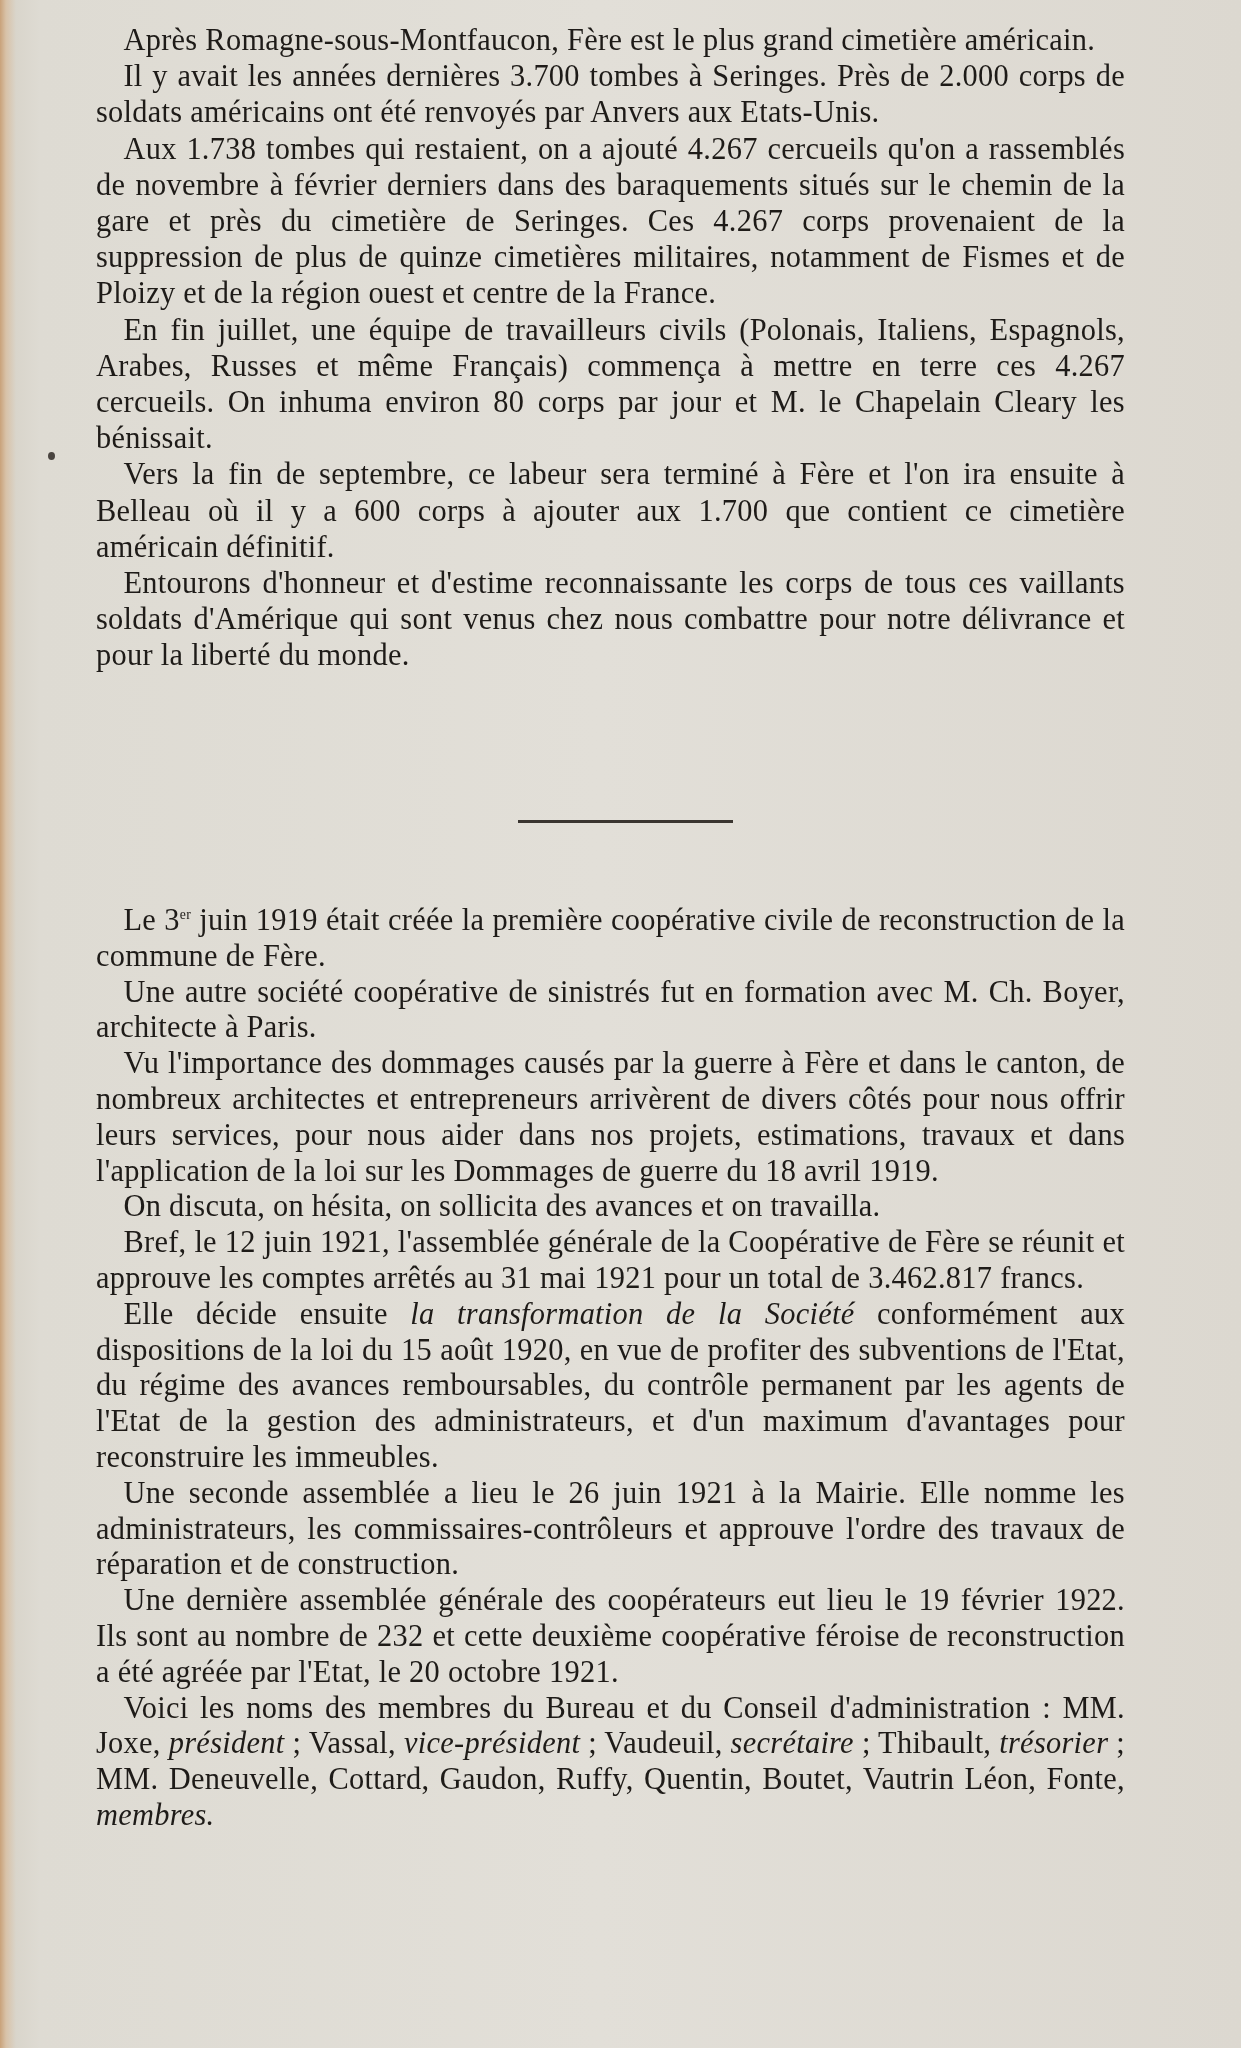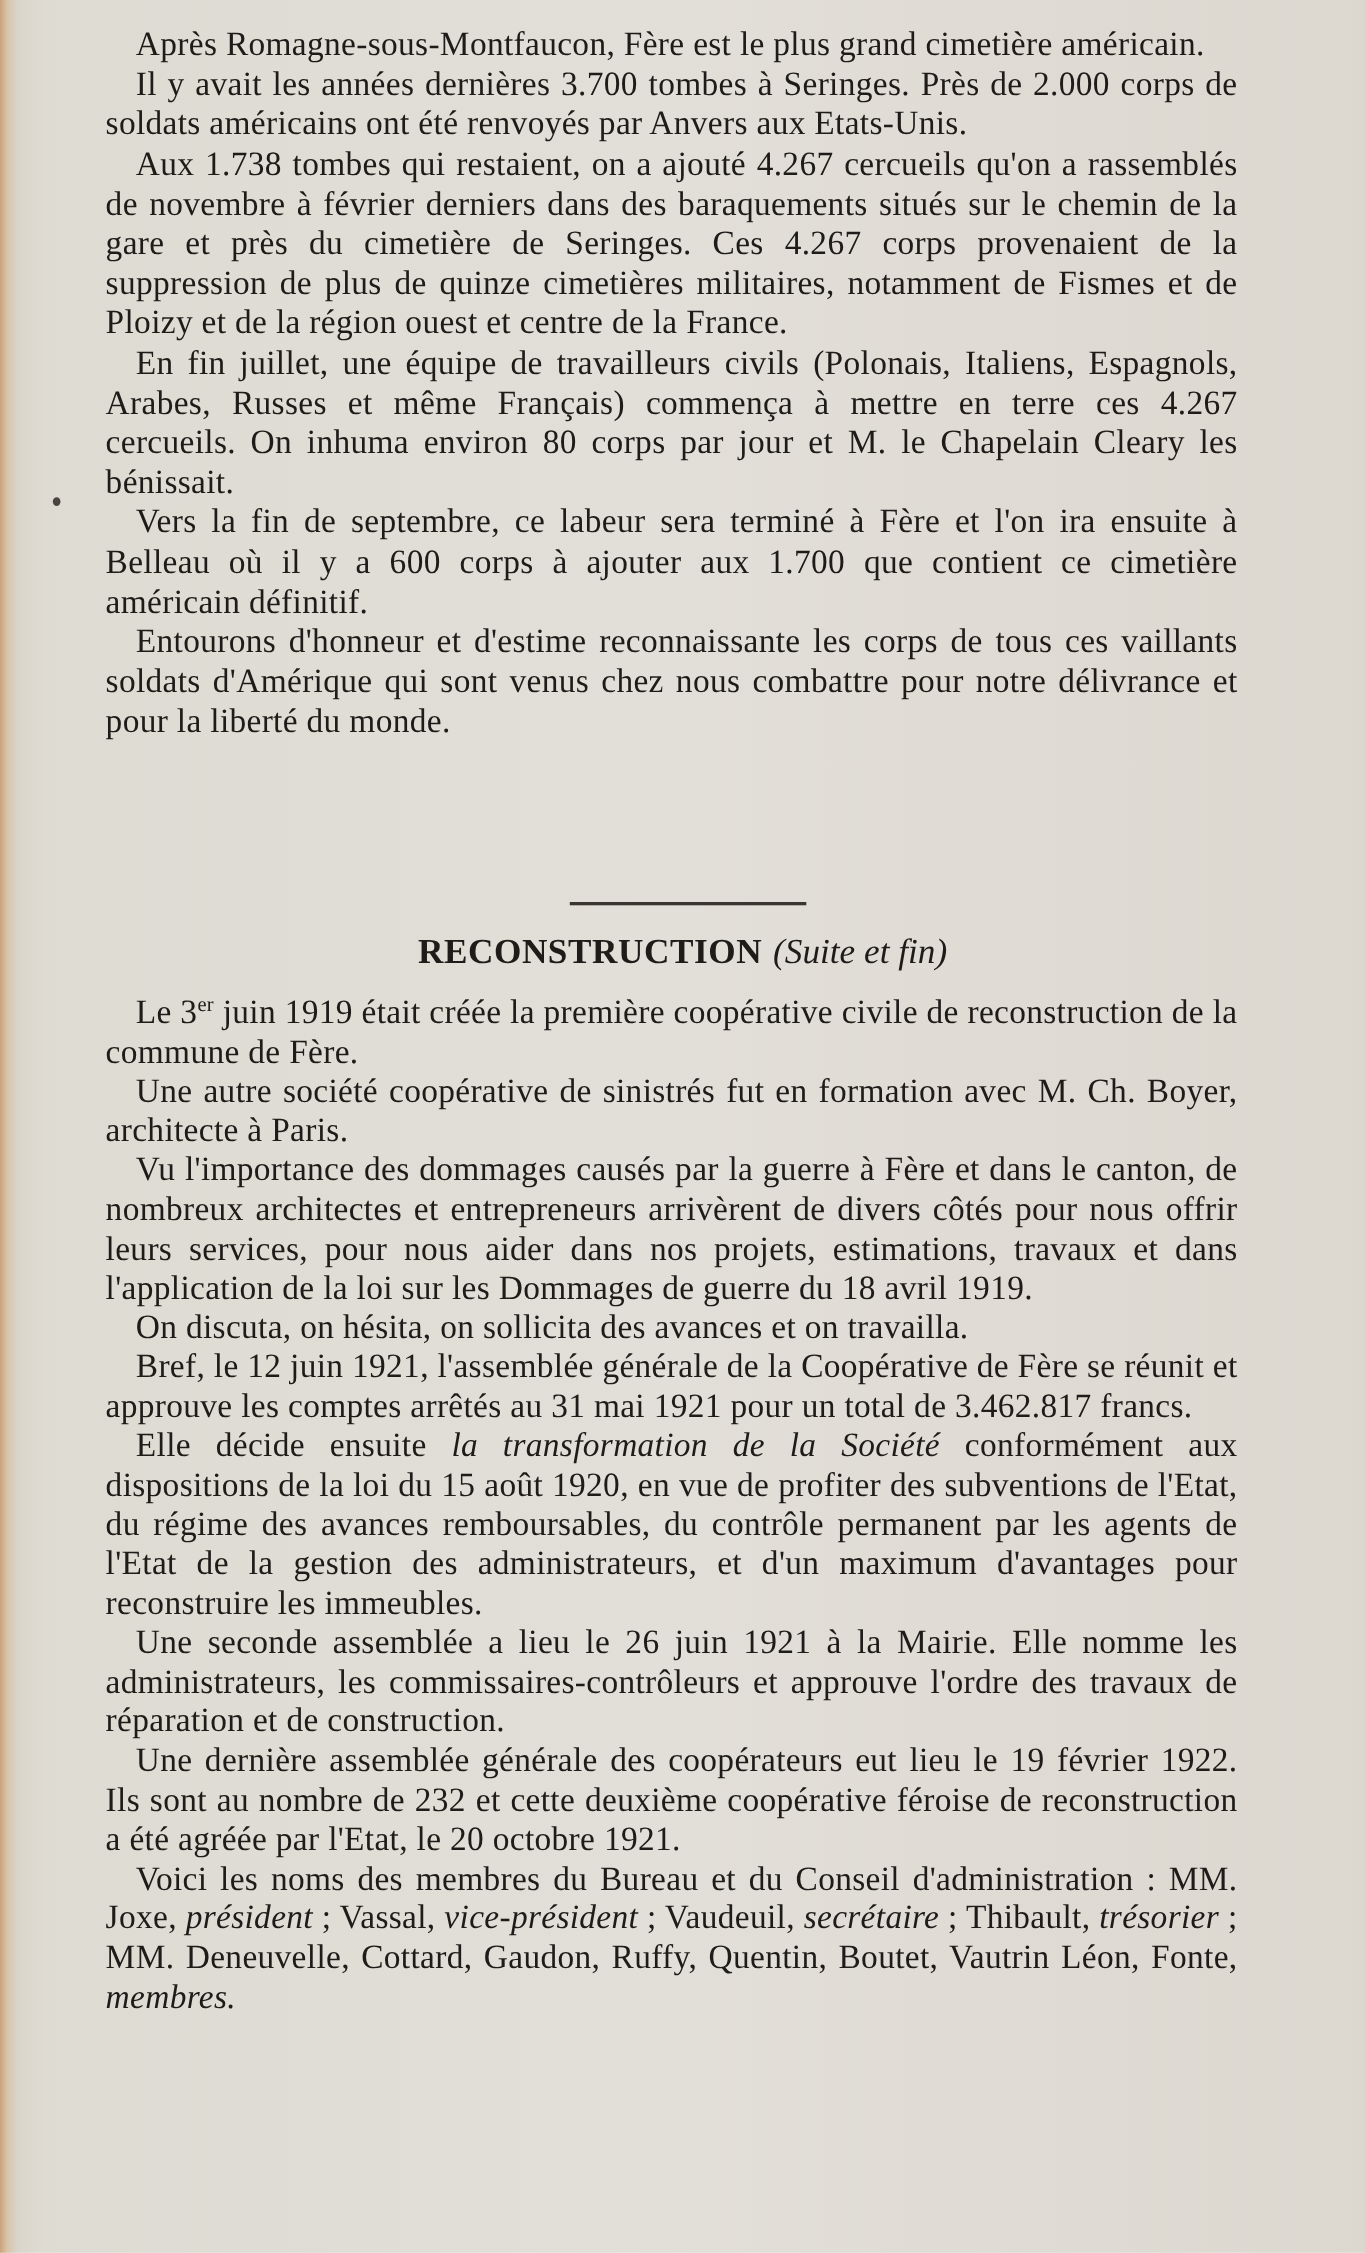--- a/index.html
+++ b/index.html
@@ -25,43 +25,40 @@
       position: absolute; left: 518px; top: 820px; width: 215px; height: 0;
       border-top: 3px solid #3a3530;
     }
     .heading {
       position: absolute; left: 0; width: 1241px; top: 846px;
       text-align: center; font-size: 32px;
     }
     .heading .main { font-weight: bold; letter-spacing: 0.5px; }
     .heading .sub { font-style: italic; margin-left: 10px; }
     #sec2 { top: 902px; line-height: 35.8px; }
-    sup { font-size: 19px; line-height: 0; }
+    sup { font-size: 14px; line-height: 0; }
     .it { font-style: italic; }
     .speck { position: absolute; width: 7px; height: 8px; border-radius: 50%; background: #4a4540; }
   </style>
 </head>
 <body>
 
 <div class="page">
 
   <div class="col" id="sec1">
     <p>Après Romagne-sous-Montfaucon, Fère est le plus grand cimetière américain.</p>
     <p>Il y avait les années dernières 3.700 tombes à Seringes. Près de 2.000 corps de soldats américains ont été renvoyés par Anvers aux Etats-Unis.</p>
     <p>Aux 1.738 tombes qui restaient, on a ajouté 4.267 cercueils qu'on a rassemblés de novembre à février derniers dans des baraquements situés sur le chemin de la gare et près du cimetière de Seringes. Ces 4.267 corps provenaient de la suppression de plus de quinze cimetières militaires, notamment de Fismes et de Ploizy et de la région ouest et centre de la France.</p>
     <p>En fin juillet, une équipe de travailleurs civils (Polonais, Italiens, Espagnols, Arabes, Russes et même Français) commença à mettre en terre ces 4.267 cercueils. On inhuma environ 80 corps par jour et M. le Chapelain Cleary les bénissait.</p>
     <p>Vers la fin de septembre, ce labeur sera terminé à Fère et l'on ira ensuite à Belleau où il y a 600 corps à ajouter aux 1.700 que contient ce cimetière américain définitif.</p>
     <p>Entourons d'honneur et d'estime reconnaissante les corps de tous ces vaillants soldats d'Amérique qui sont venus chez nous combattre pour notre délivrance et pour la liberté du monde.</p>
   </div>
 
   <div class="rule"></div>
 
-  <div class="heading">
-    <span class="main">RECONSTRUCTION</span><span class="sub">(Suite et fin)</span>
-  </div>
 
   <div class="col" id="sec2">
     <p><span>Le 3</span><sup>er</sup><span> juin 1919 était créée la première coopérative civile de reconstruction de la commune de Fère.</span></p>
     <p>Une autre société coopérative de sinistrés fut en formation avec M. Ch. Boyer, architecte à Paris.</p>
     <p>Vu l'importance des dommages causés par la guerre à Fère et dans le canton, de nombreux architectes et entrepreneurs arrivèrent de divers côtés pour nous offrir leurs services, pour nous aider dans nos projets, estimations, travaux et dans l'application de la loi sur les Dommages de guerre du 18 avril 1919.</p>
     <p>On discuta, on hésita, on sollicita des avances et on travailla.</p>
     <p>Bref, le 12 juin 1921, l'assemblée générale de la Coopérative de Fère se réunit et approuve les comptes arrêtés au 31 mai 1921 pour un total de 3.462.817 francs.</p>
     <p><span>Elle décide ensuite </span><span class="it">la transformation de la Société</span><span> conformément aux dispositions de la loi du 15 août 1920, en vue de profiter des subventions de l'Etat, du régime des avances remboursables, du contrôle permanent par les agents de l'Etat de la gestion des administrateurs, et d'un maximum d'avantages pour reconstruire les immeubles.</span></p>
     <p>Une seconde assemblée a lieu le 26 juin 1921 à la Mairie. Elle nomme les administrateurs, les commissaires-contrôleurs et approuve l'ordre des travaux de réparation et de construction.</p>
     <p>Une dernière assemblée générale des coopérateurs eut lieu le 19 février 1922. Ils sont au nombre de 232 et cette deuxième coopérative féroise de reconstruction a été agréée par l'Etat, le 20 octobre 1921.</p>

